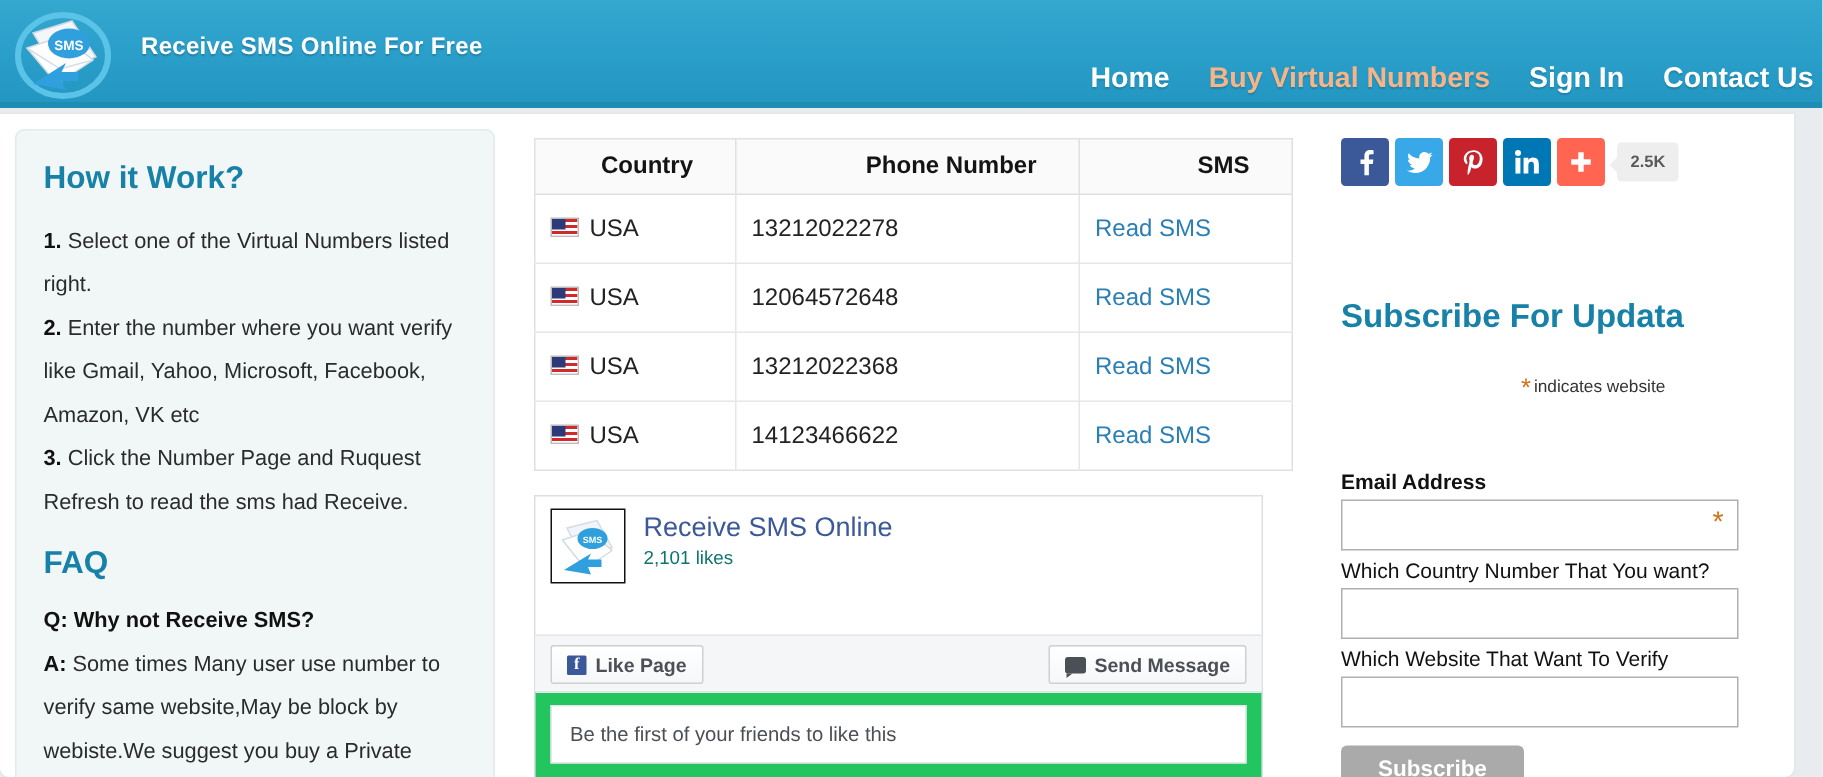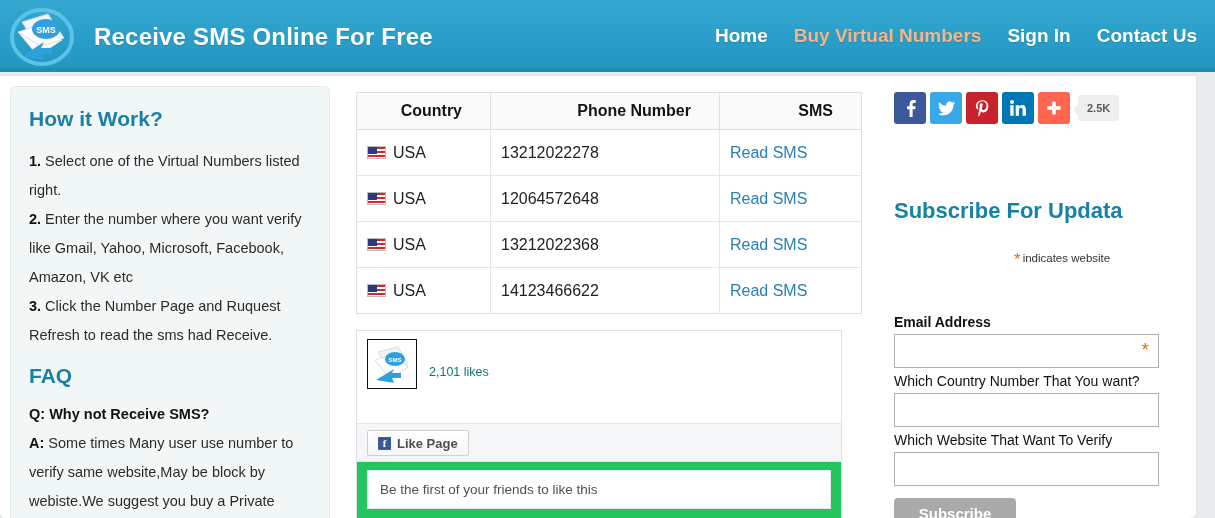--- a/index.html
+++ b/index.html
@@ -21,29 +21,29 @@
   .header-inner {
     position: relative; width: 1215px; height: 68px;
     display: flex; align-items: center;
   }
   .logo {
     position: absolute; left: 8px; top: 4px;
     width: 68px; height: 62px;
   }
   .site-title {
     position: absolute; left: 94px; top: 23px;
-    font-size: 24px; font-weight: bold; color: #ffffff;
+    font-size: 16px; font-weight: bold; color: #ffffff;
     letter-spacing: 0.2px;
     text-shadow: 0 1px 1px rgba(0,0,0,0.18);
     white-space: nowrap;
   }
   .nav {
-    position: absolute; right: 0px; top: 25px;
+    position: absolute; right: 0px; top: 42px;
     display: flex; align-items: baseline; gap: 26px;
-    padding-right: 18px;
+    padding-right: 6px;
   }
   .nav a {
     font-size: 19px; font-weight: bold; color: #ffffff;
     text-decoration: none; white-space: nowrap;
     text-shadow: 0 1px 1px rgba(0,0,0,0.15);
   }
   .nav a.accent { color: #f7b488; }
 
   
   .shell {
@@ -318,26 +318,31 @@
         <div class="fb-top">
           <div class="fb-avatar">
             <svg viewBox="0 0 48 48" width="48" height="48" aria-hidden="true">
               <path d="M10 12 L30 7 L40 25 L20 31 Z" fill="#f1f5f9" stroke="#d3dce4" stroke-width="1"></path>
               <path d="M7 20 L25 14 L40 27 L22 39 Z" fill="#ffffff" stroke="#d3dce4" stroke-width="1"></path>
               <ellipse cx="27" cy="19" rx="10" ry="7" fill="#2f9fdd"></ellipse>
               <text x="27" y="22" font-size="6" font-weight="bold" fill="#fff" text-anchor="middle" font-family="Liberation Sans, sans-serif">SMS</text>
               <path d="M8 40 L26 29 L24 33 L33 33 L33 38 L24 38 L26 43 Z" fill="#2f9fdd"></path>
             </svg>
           </div>
+          <div class="fb-name">Receive SMS Online</div>
           <div class="fb-likes">2,101 likes</div>
         </div>
         <div class="fb-actions">
           <div class="fbbtn like">
             <span class="fb-f">f</span>
             <span>Like Page</span>
+          </div>
+          <div class="fbbtn msg">
+            <span class="fb-bubble"></span>
+            <span>Send Message</span>
           </div>
         </div>
         <div class="fb-footer">
           <div class="fb-friends">Be the first of your friends to like this</div>
         </div>
       </div>
 
     </section>
 
     <aside class="right">

